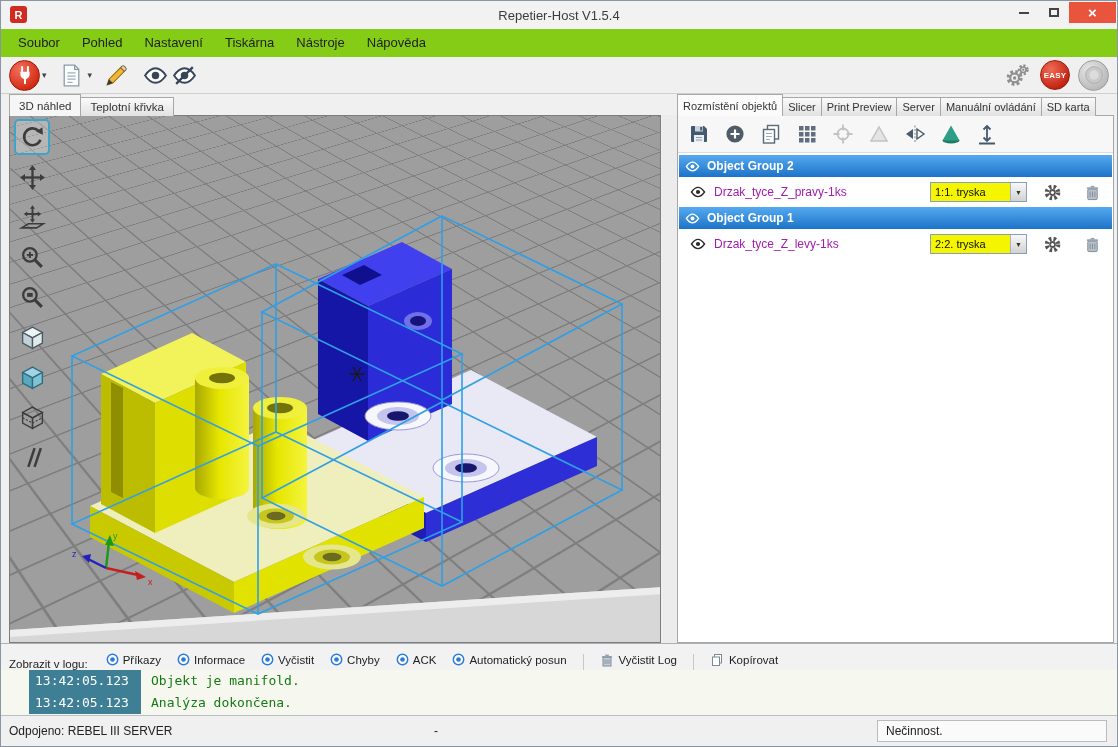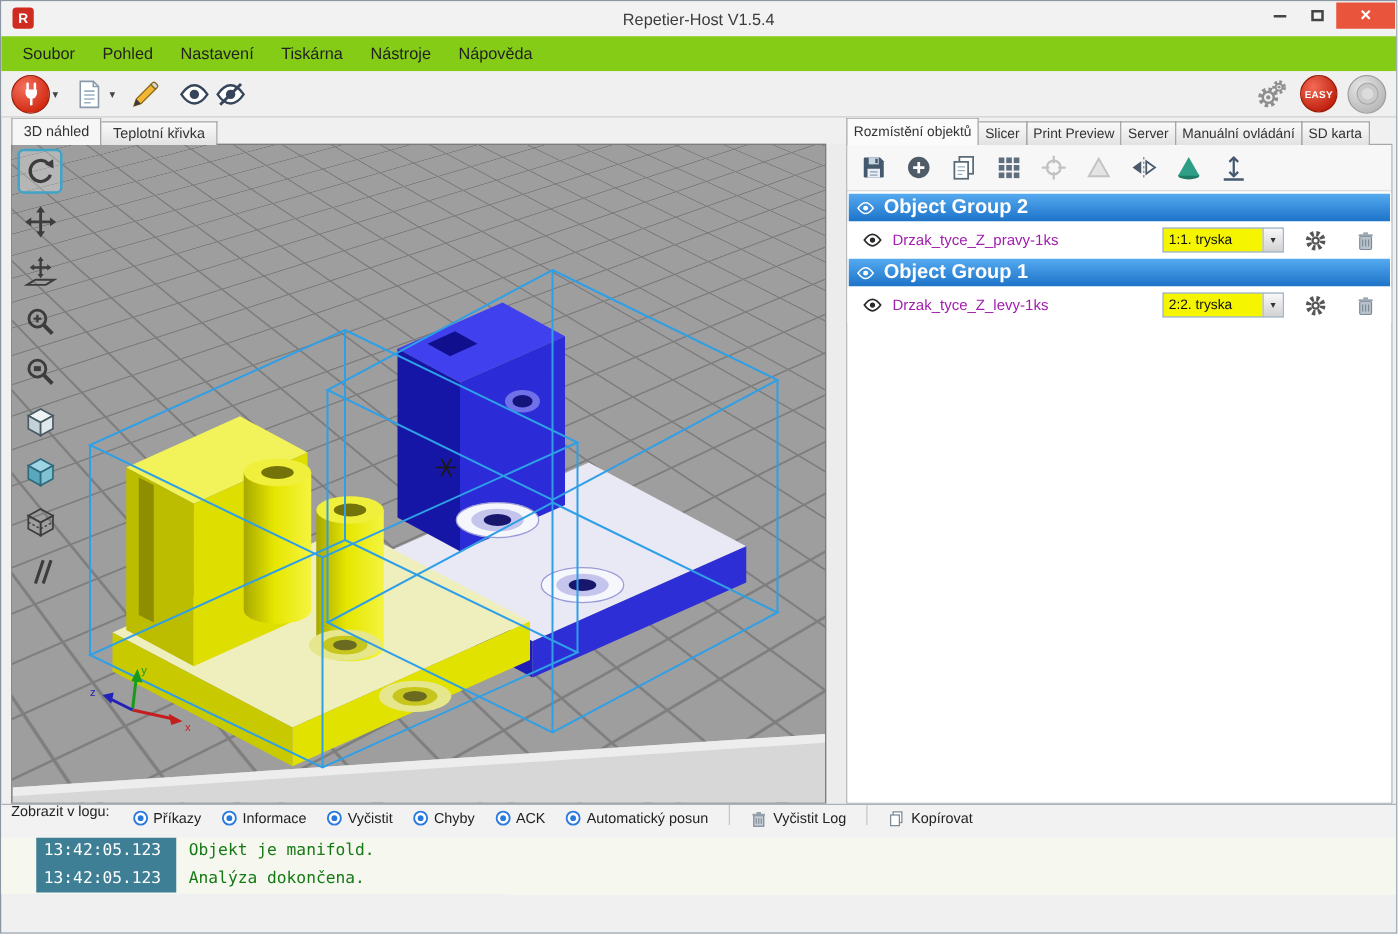--- a/index.html
+++ b/index.html
@@ -65,36 +65,36 @@
   .right-tabs{position:absolute;left:0;top:0;height:22px;display:flex;align-items:flex-end;z-index:3;}
   .rtab{height:19px;padding:0 5px;font-size:11px;color:#333;background:linear-gradient(#fafafa,#e2e2e2);
     border:1px solid #a7a7a7;border-bottom:none;display:flex;align-items:center;margin-right:-1px;white-space:nowrap;}
   .rtab.active{height:22px;background:#fbfbfb;z-index:2;}
   .right-body{position:absolute;left:0;top:21px;right:0;bottom:0;border:1px solid #a7a7a7;background:#fff;}
   .obj-toolbar{height:37px;background:#f7f7f7;border-bottom:1px solid #dcdcdc;display:flex;align-items:center;padding:0 6px;gap:7px;}
   .pbtn{width:29px;height:28px;border:none;background:transparent;display:flex;align-items:center;justify-content:center;padding:0;}
   .pbtn svg{width:22px;height:22px;}
   .obj-list{position:absolute;left:0;right:0;top:38px;bottom:0;background:#fff;}
   .grp-header{height:22px;margin:1px;background:linear-gradient(#55aaf0,#1d73c8);display:flex;align-items:center;
-    padding:0 6px;gap:7px;color:#fff;font-size:16px;font-weight:bold;}
+    padding:0 6px;gap:7px;color:#fff;font-size:12px;font-weight:bold;}
   .grp-header svg{width:15px;height:15px;}
   .obj-row{height:28px;display:flex;align-items:center;padding:0 12px 0 12px;gap:8px;background:#fff;}
   .obj-row .eye{width:16px;height:16px;flex:none;}
   .obj-name{font-size:12px;color:#a21caf;white-space:nowrap;}
   .row-space{flex:1;}
   .combo{width:97px;height:20px;border:1px solid #86a0b8;background:#fff;display:flex;flex:none;}
   .combo-text{flex:1;background:#f5f500;font-size:11px;color:#111;padding:3px 4px 0 4px;white-space:nowrap;overflow:hidden;}
   .combo-btn{width:16px;background:linear-gradient(#f8f8f8,#d2d2d2);border-left:1px solid #a8b4c0;display:flex;
     align-items:center;justify-content:center;font-size:7px;color:#333;}
   .row-gear{width:19px;height:19px;flex:none;margin-left:8px;}
   .row-trash{width:17px;height:17px;flex:none;margin-left:14px;}
 
   
   .logbar{position:absolute;left:0;top:642px;width:1116px;height:27px;background:#f2f2f2;border-top:1px solid #aab2b8;
-    display:flex;align-items:flex-start;padding:0 8px;font-size:11.5px;color:#222;}
+    display:flex;align-items:flex-end;padding:0 8px;font-size:11.5px;color:#222;}
   .logbar-label{margin-right:10px;}
   .filter{display:flex;align-items:center;gap:4px;padding:0 8px;height:21px;}
   .filter svg{width:13px;height:13px;}
   .sep{width:1px;height:16px;background:#c8c8c8;margin:0 8px;}
   .logbtn{display:flex;align-items:center;gap:5px;border:none;background:transparent;font-size:11.5px;color:#222;padding:0 8px;height:21px;}
   .logbtn svg{width:14px;height:14px;}
 
   
   .logview{position:absolute;left:0;top:669px;width:1116px;height:45px;background:#f6f7ee;overflow:hidden;
     font-family:"DejaVu Sans Mono",monospace;font-size:13px;}
@@ -591,14 +591,19 @@
     <div class="log-row">
       <span class="log-time">13:42:05.123</span>
       <span class="log-msg">Objekt je manifold.</span>
     </div>
     <div class="log-row">
       <span class="log-time">13:42:05.123</span>
       <span class="log-msg">Analýza dokončena.</span>
     </div>
   </div>
 
+  <div class="statusbar">
+    <span class="status-left">Odpojeno: REBEL III SERVER</span>
+    <span class="status-center">-</span>
+    <span class="status-box">Nečinnost.</span>
+  </div>
 
 </div>
 
 </body></html>

